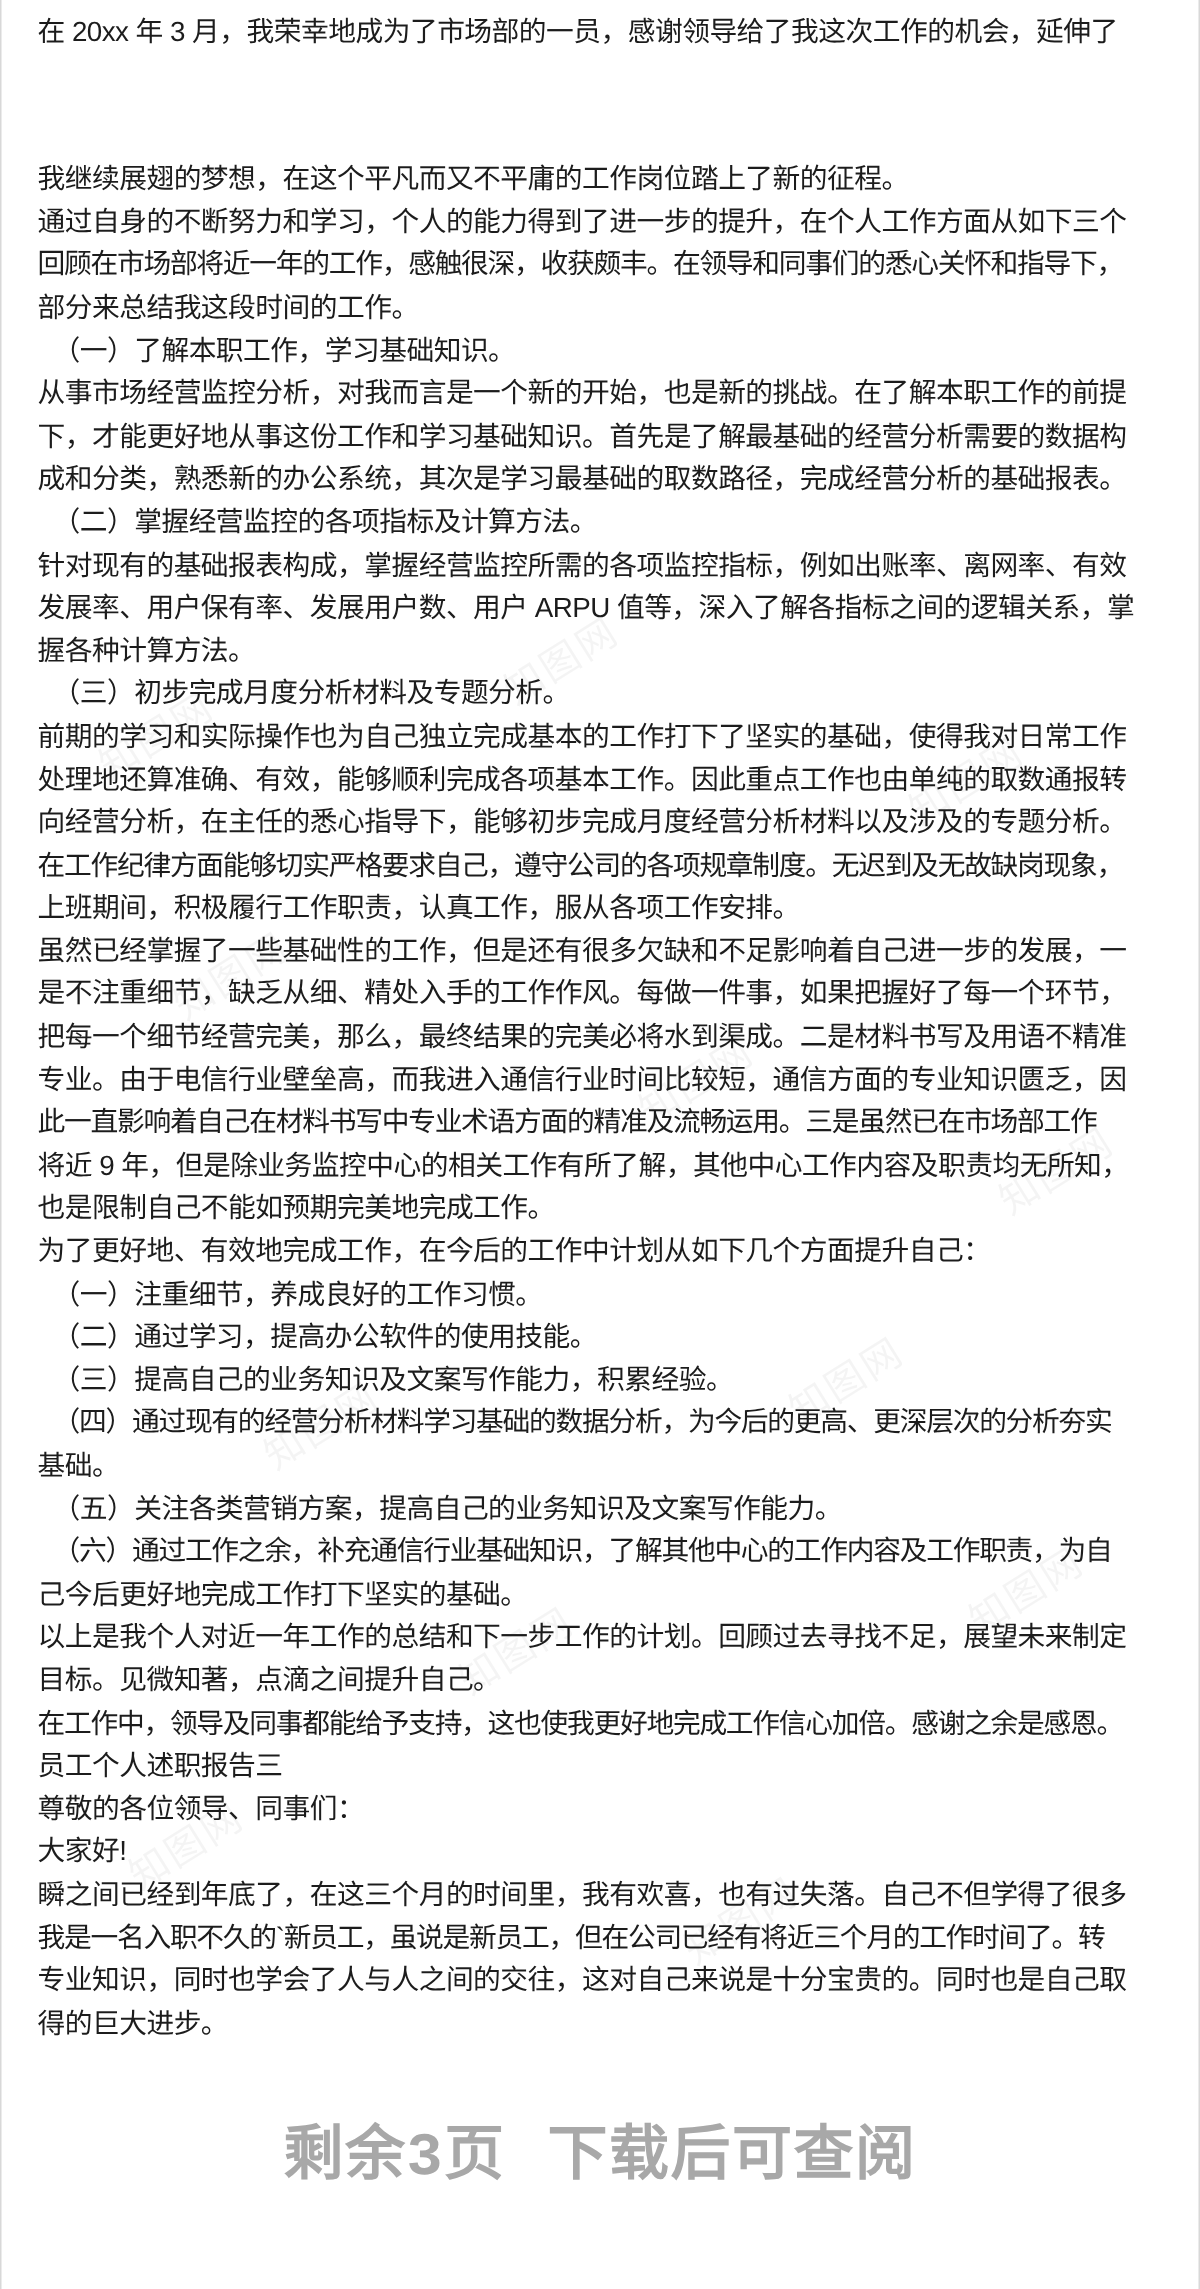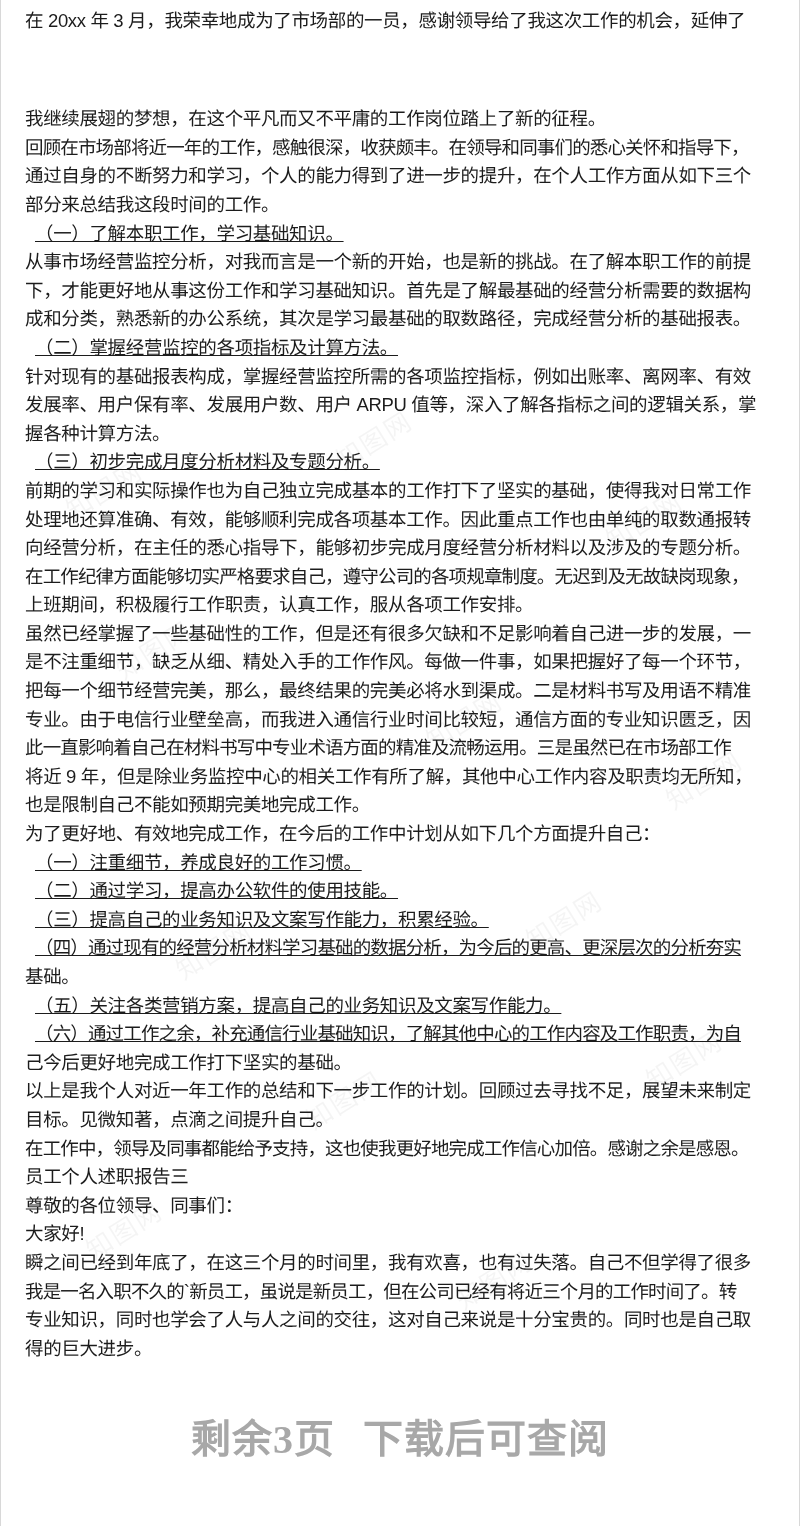--- a/index.html
+++ b/index.html
@@ -61,21 +61,20 @@
     font-size: 18.5px;
     line-height: 28.6px;
     color: #1c1c1c;
     white-space: nowrap;
     letter-spacing: 0.1px;
     text-align: left;
   }
   .line.indent {
     text-indent: 0;
     padding-left: 10px;
-    text-decoration: underline;
   }
   .line.tight {
     letter-spacing: -0.35px;
   }
   .line.tighter {
     letter-spacing: -0.85px;
   }
   .spacer-lg { height: 70px; }
 
   
@@ -84,21 +83,21 @@
     left: 0;
     right: 0;
     bottom: 66px;
     z-index: 3;
     display: flex;
     align-items: center;
     justify-content: center;
     gap: 28px;
   }
   .pages-banner span {
-    font-family: Liberation Serif, serif;
+    font-family: Liberation Mono, monospace;
     font-size: 40px;
     font-weight: bold;
     color: #a8a8a8;
     letter-spacing: 1px;
     line-height: 1;
     user-select: none;
   }
 </style>
 </head>
 <body>
@@ -118,22 +117,22 @@
     <div class="wm" style="left:640px; top:1040px;">知图网</div>
     <div class="wm" style="left:80px;  top:1210px;">知图网</div>
     <div class="wm" style="left:450px; top:1260px;">知图网</div>
   </div>
 
   <div class="doc-body">
     <div class="line tight">员工个人述职报告二</div>
     <div class="line tight">在 20xx 年 3 月，我荣幸地成为了市场部的一员，感谢领导给了我这次工作的机会，延伸了</div>
     <div class="spacer-lg"></div>
     <div class="line tight">我继续展翅的梦想，在这个平凡而又不平庸的工作岗位踏上了新的征程。</div>
+    <div class="line tight">通过自身的不断努力和学习，个人的能力得到了进一步的提升，在个人工作方面从如下三个</div>
     <div class="line tighter">回顾在市场部将近一年的工作，感触很深，收获颇丰。在领导和同事们的悉心关怀和指导下，</div>
-    <div class="line tight">通过自身的不断努力和学习，个人的能力得到了进一步的提升，在个人工作方面从如下三个</div>
     <div class="line tight">部分来总结我这段时间的工作。</div>
     <div class="line tight indent">（一）了解本职工作，学习基础知识。</div>
     <div class="line tight">从事市场经营监控分析，对我而言是一个新的开始，也是新的挑战。在了解本职工作的前提</div>
     <div class="line tight">下，才能更好地从事这份工作和学习基础知识。首先是了解最基础的经营分析需要的数据构</div>
     <div class="line tight">成和分类，熟悉新的办公系统，其次是学习最基础的取数路径，完成经营分析的基础报表。</div>
     <div class="line tight indent">（二）掌握经营监控的各项指标及计算方法。</div>
     <div class="line tight">针对现有的基础报表构成，掌握经营监控所需的各项监控指标，例如出账率、离网率、有效</div>
     <div class="line tight">发展率、用户保有率、发展用户数、用户 ARPU 值等，深入了解各指标之间的逻辑关系，掌</div>
     <div class="line tight">握各种计算方法。</div>
     <div class="line tight indent">（三）初步完成月度分析材料及专题分析。</div>

